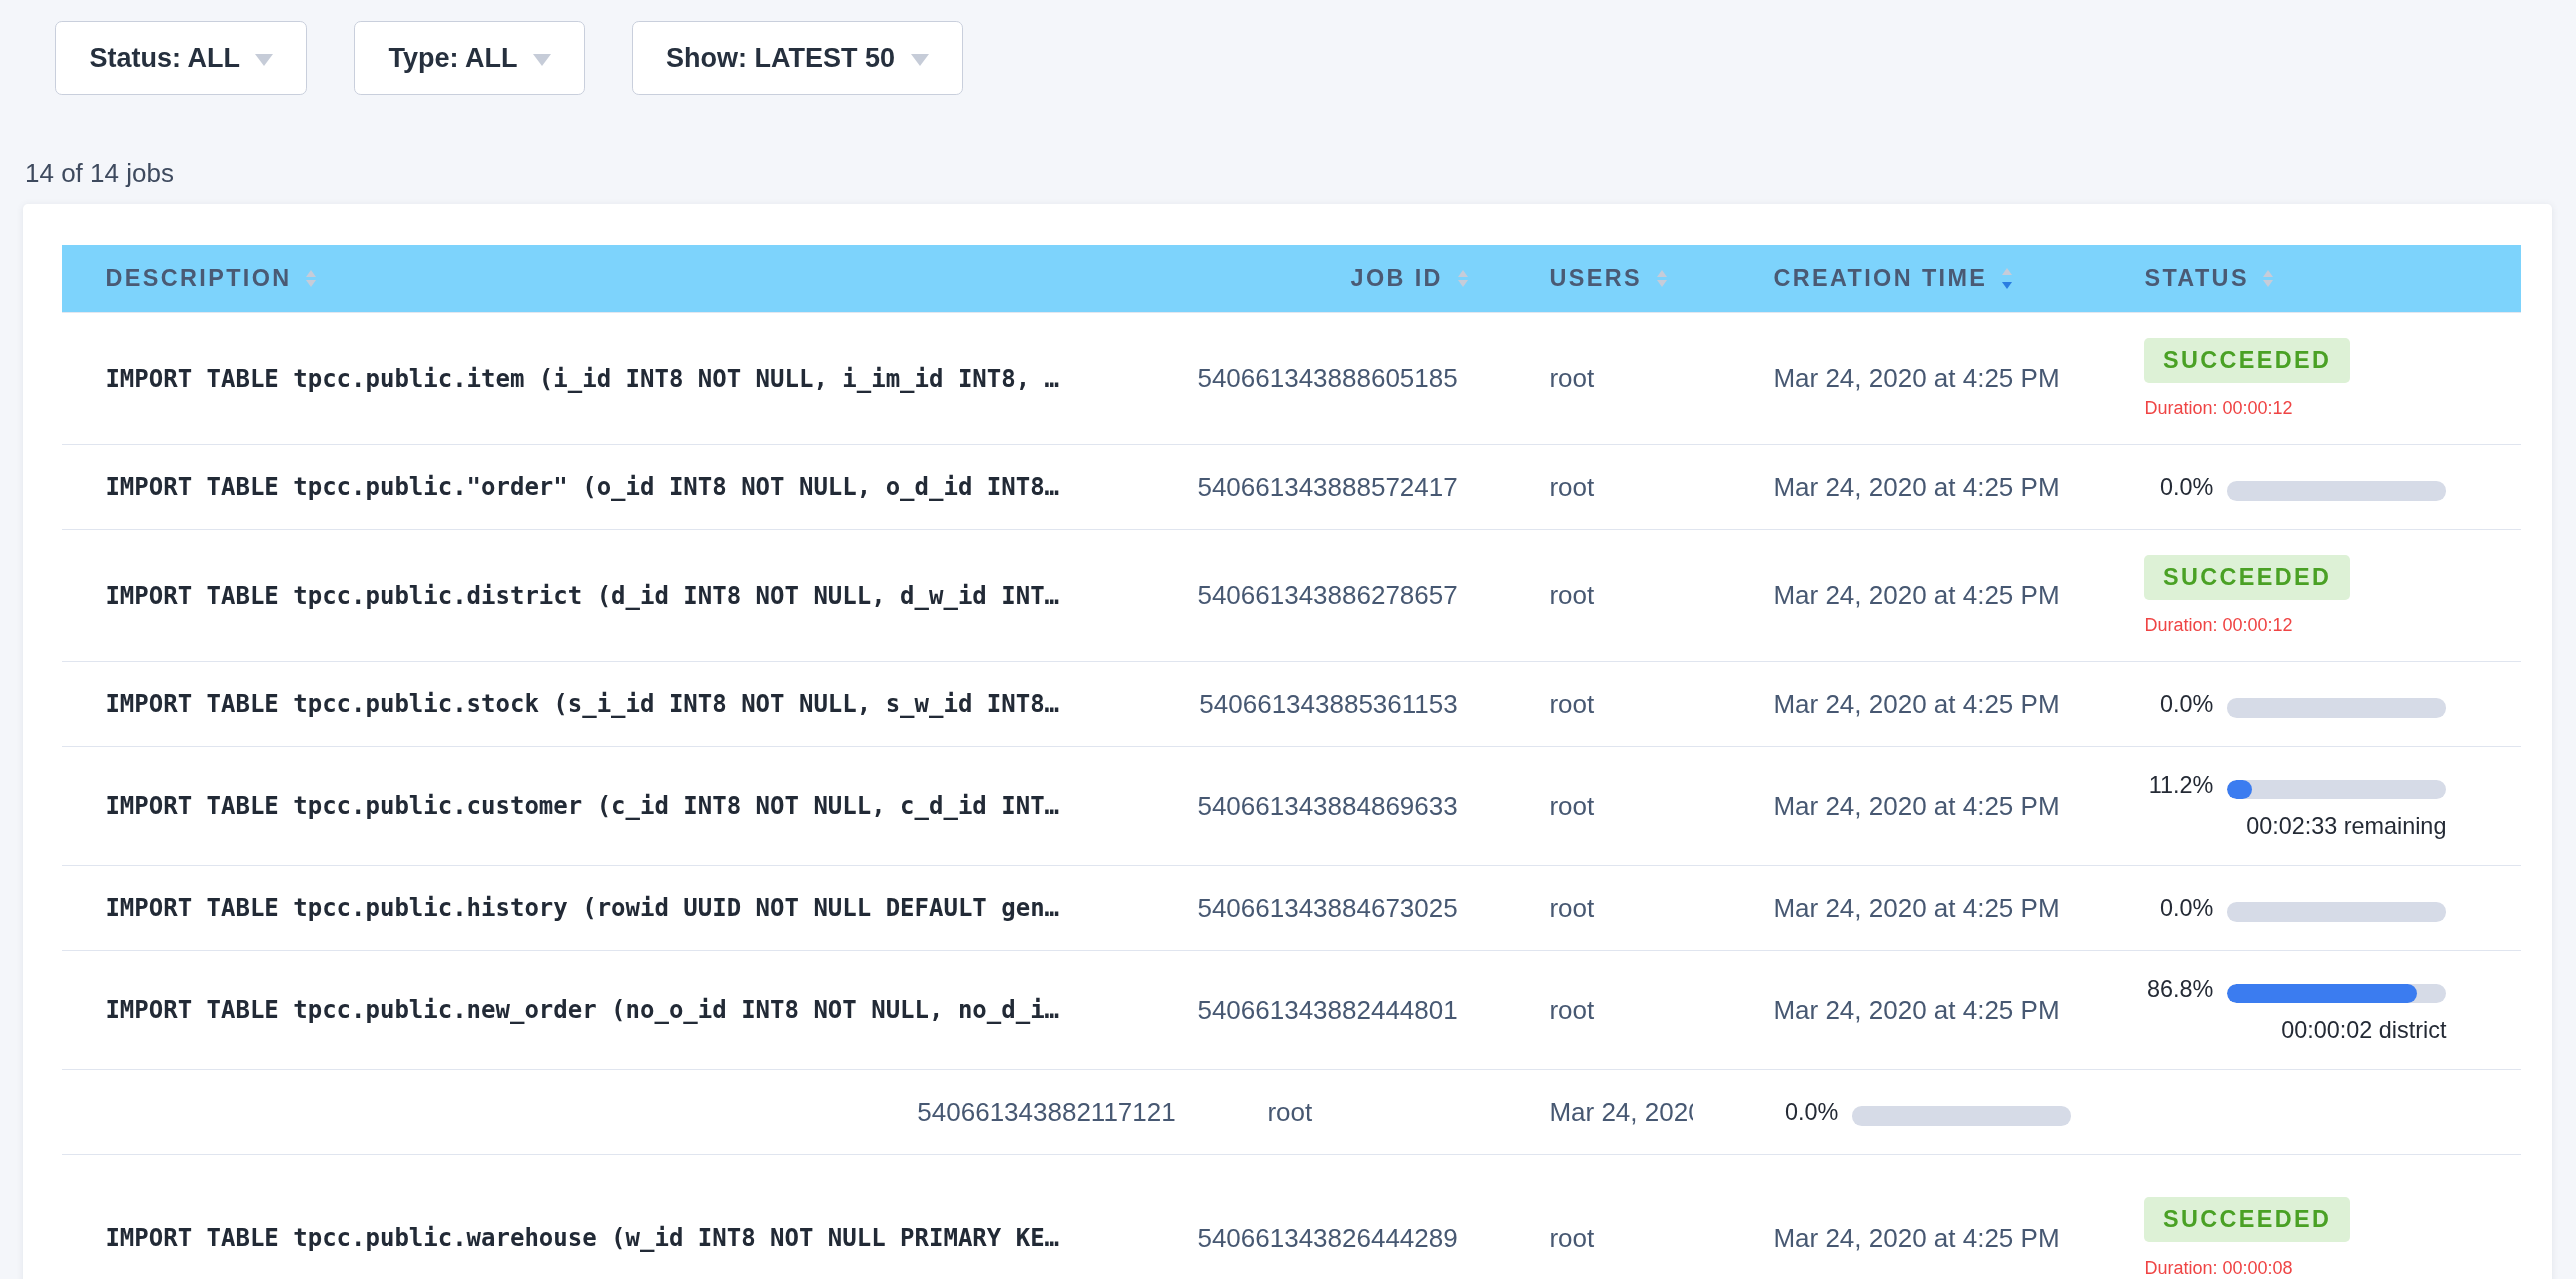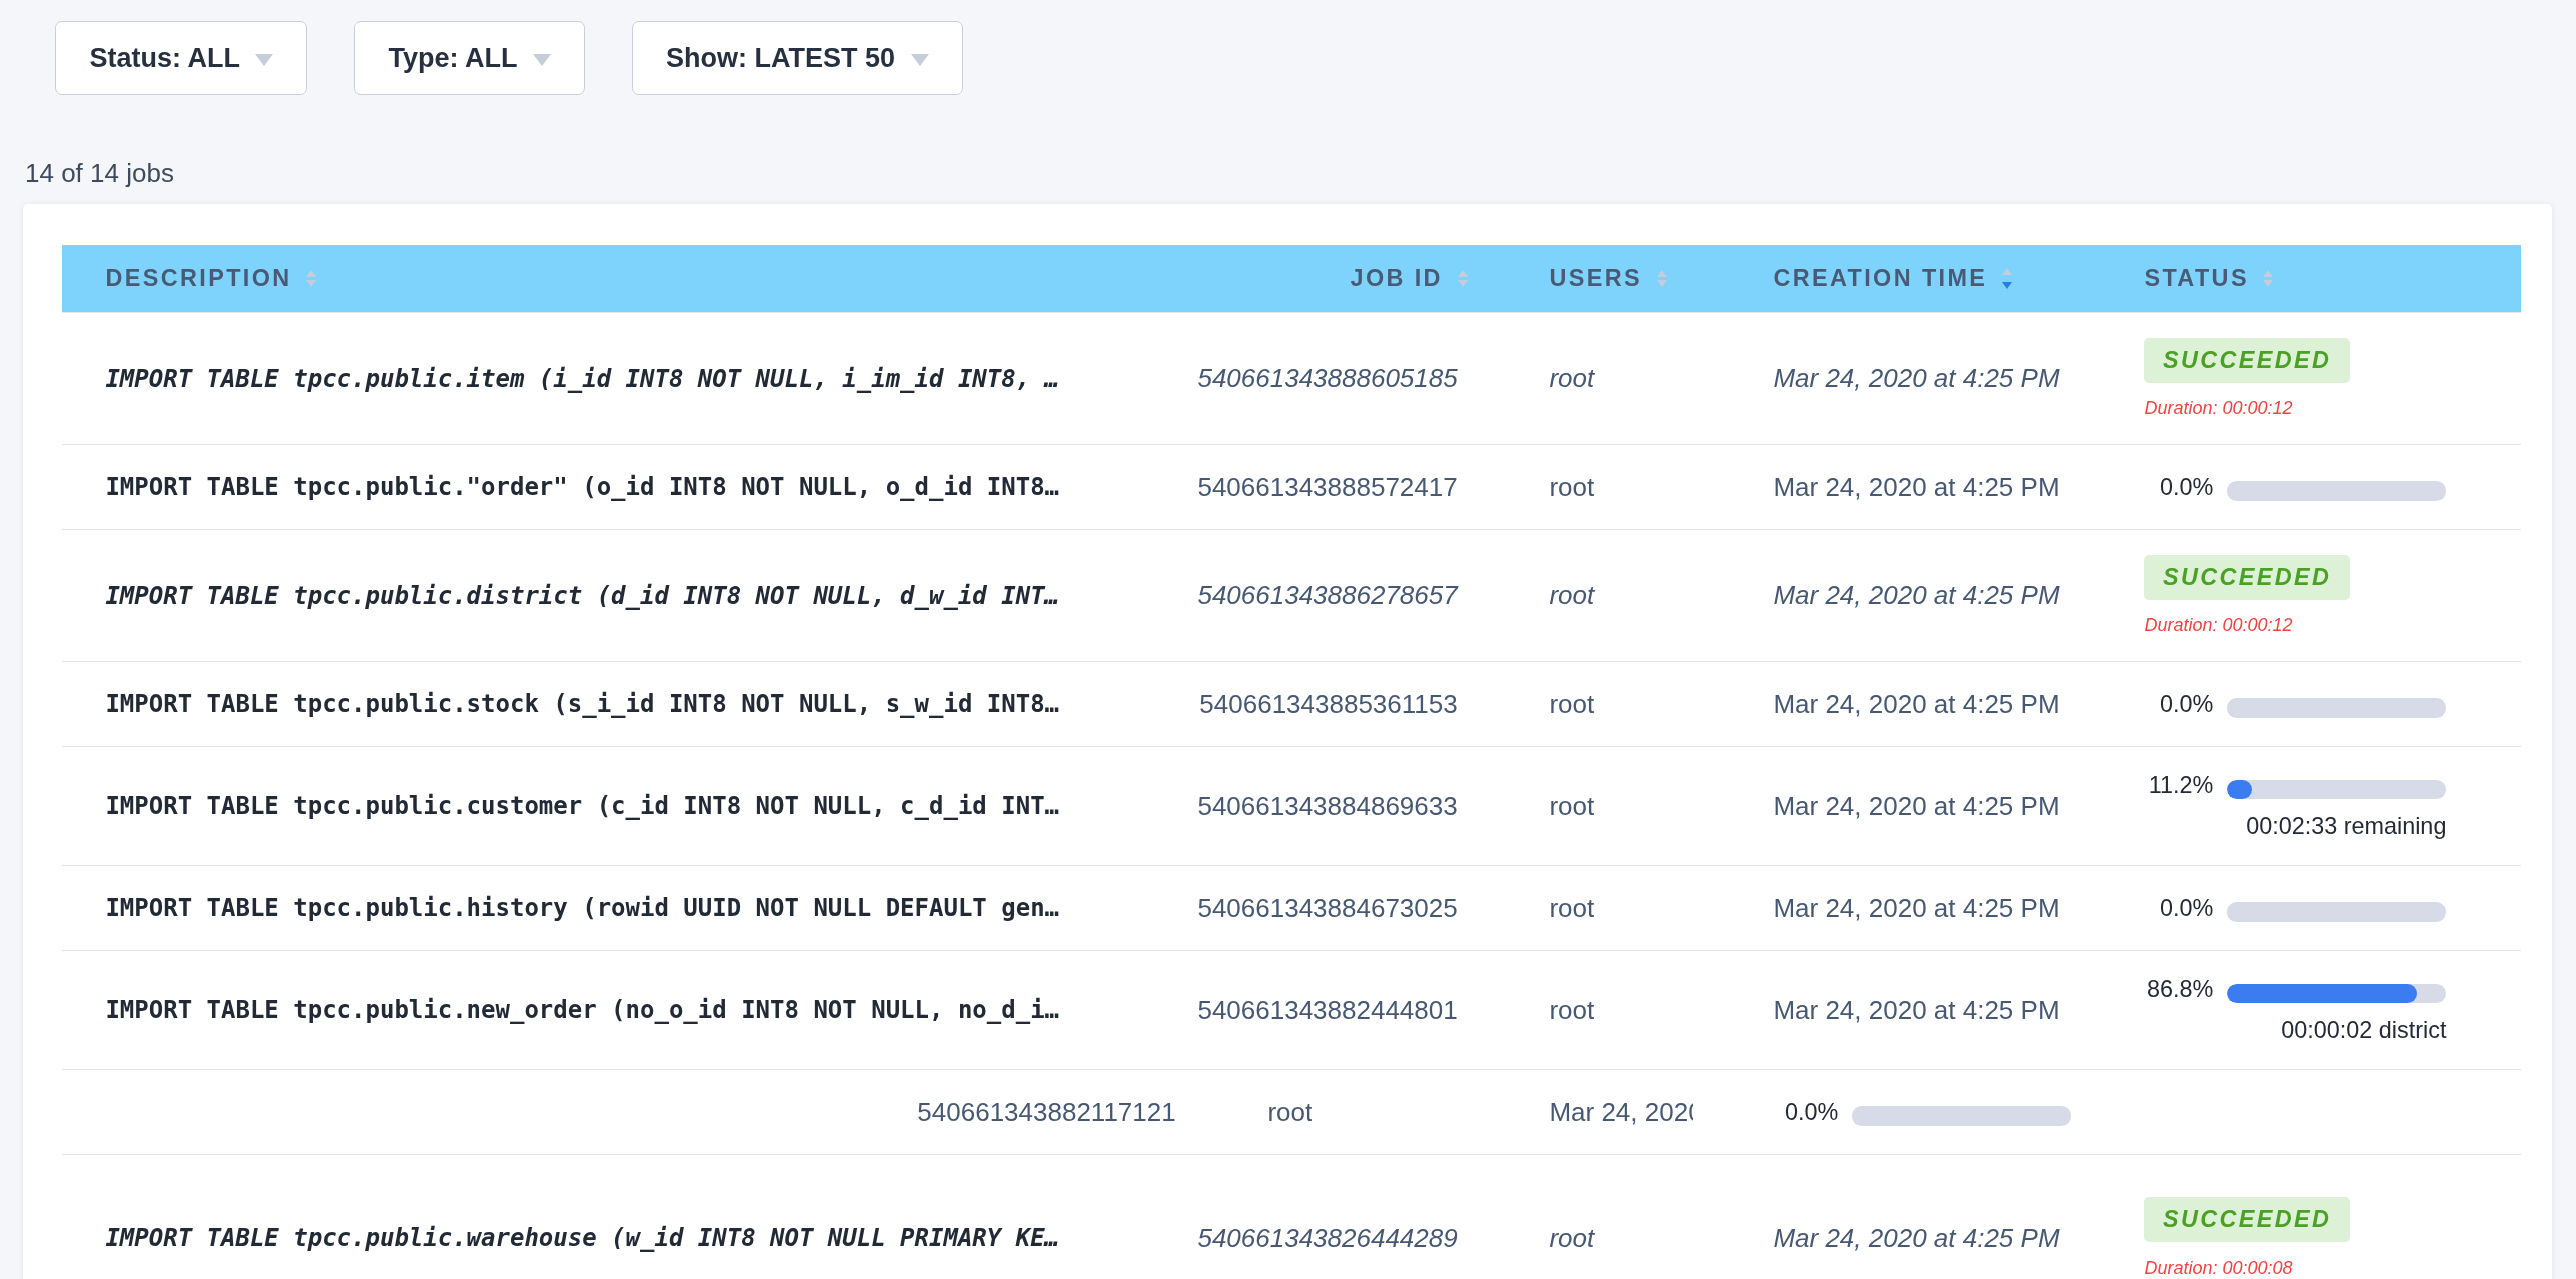--- a/index.html
+++ b/index.html
@@ -41,21 +41,21 @@
   .th.col-job_id { justify-content: flex-end; padding-right: 1.9px; }
   .th.col-user { padding-left: 80px; }
   .th.col-creation_time { padding-left: 80px; }
   .th.col-status { padding-left: 76px; }
   .sort { display: flex; flex-direction: column; align-items: center; margin-left: 14.6px; }
   .tri-up { width:0; height:0; border-left:5.8px solid transparent; border-right:5.8px solid transparent; border-bottom:7.8px solid #c6ccd9; }
   .tri-down { width:0; height:0; border-left:5.8px solid transparent; border-right:5.8px solid transparent; border-top:7.8px solid #c6ccd9; margin-top:3.9px; }
   .sort.active-desc .tri-down { border-top-color: var(--accent-blue); margin-top: 6.8px; }
   
   .row { border-bottom: 1px solid #e0e5ef; background: #fff; }
-  .row.h-tall { height: 132px; font-style: italic; }
+  .row.h-tall { height: 132px; }
   .row.h-bar { height: 85px; }
   .row.h-barrem { height: 119px; }
   .row:last-child { height: 166px; border-bottom: none; }
   .cell { font-size: 26px; color: #475872; white-space: nowrap; overflow: hidden; }
   .cell.col-description {
     font-family: "DejaVu Sans Mono", monospace;
     font-size: 24px; font-weight: 700; color: #222a36; padding-left: 43px;
   }
   .cell.col-job_id { text-align: right; padding-right: 11.7px; }
   .cell.col-user { padding-left: 80px; }

